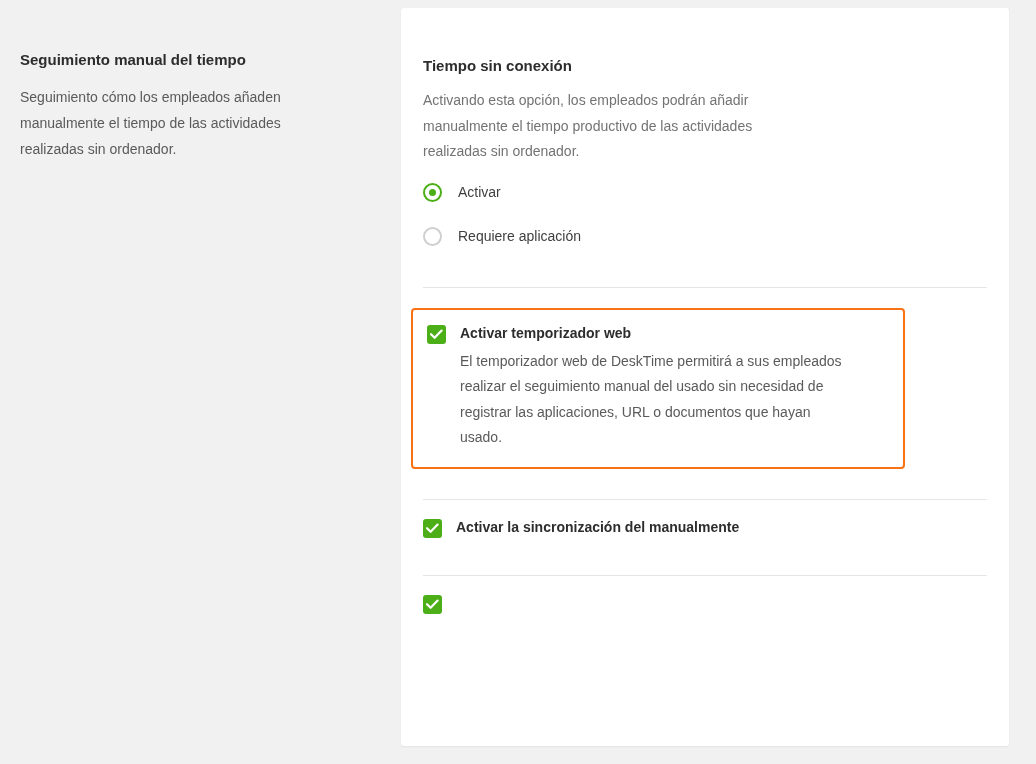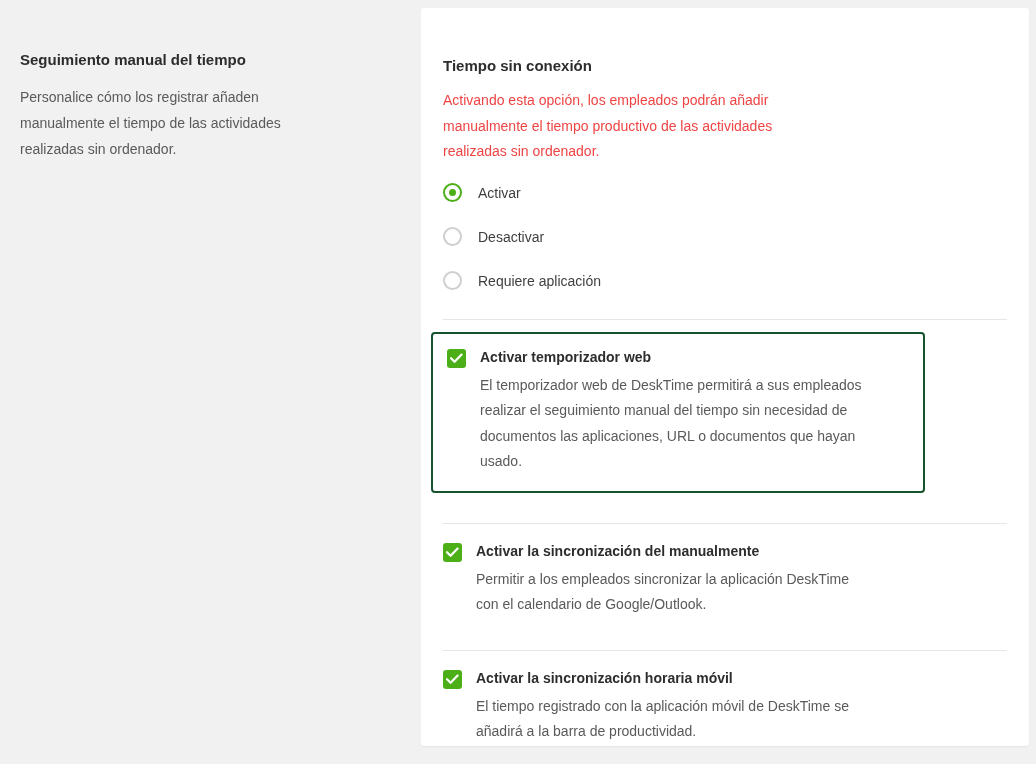--- a/index.html
+++ b/index.html
@@ -42,54 +42,53 @@
     font-size: 14px;
     color: #5a5a5a;
     line-height: 26px;
     margin: 0;
     max-width: 290px;
   }
 
   
   .card {
     position: absolute;
-    left: 421px;
+    left: 401px;
     top: 8px;
     width: 608px;
     height: 738px;
     background: #ffffff;
     border-radius: 3px;
     box-sizing: border-box;
     box-shadow: 0 1px 2px rgba(0,0,0,0.06);
   }
   .card-inner {
     padding: 48px 22px 0 22px;
   }
 
   .section-title {
     font-size: 15px;
     color: #2d2d2d;
     line-height: 20px;
     margin: 0 0 12px 0;
   }
   .section-desc {
     font-size: 14px;
-    color: #ef4444;
+    color: #737373;
     line-height: 25.5px;
-    margin: 0 0 6px 0;
+    margin: 0 0 18px 0;
     max-width: 380px;
   }
 
   
   .radio-list {
     margin: 0 0 6px 0;
   }
   .radio-row {
     display: flex;
-    align-items: center;
     height: 44px;
     cursor: pointer;
   }
   .radio-mark {
     width: 19px;
     height: 19px;
     border-radius: 50%;
     border: 2px solid #cfcfcf;
     box-sizing: border-box;
     background: #ffffff;
@@ -124,24 +123,24 @@
     margin: 16px 0 0 0;
   }
 
   
   .option {
     display: flex;
     align-items: flex-start;
     padding: 18px 0 16px 0;
   }
   .option.highlighted {
-    border: 2px solid #14532d;
+    border: 2px solid #f97316;
     border-radius: 4px;
     padding: 14px 14px 16px 14px;
-    margin: 12px 0 0 -12px;
+    margin: 20px 0 0 -12px;
     width: 462px;
     box-sizing: content-box;
   }
   .checkbox {
     width: 19px;
     height: 19px;
     border-radius: 3px;
     background: #4caf18;
     flex: 0 0 auto;
     margin: 1px 14px 0 0;
@@ -175,87 +174,78 @@
 
   .spacer-sm { height: 14px; }
 </style>
 </head>
 <body>
 
 <div class="page">
 
   <div class="left-col">
     <h2 class="left-title">Seguimiento manual del tiempo</h2>
-    <p class="left-desc">Personalice cómo los registrar añaden manualmente el tiempo de las actividades realizadas sin ordenador.</p>
+    <p class="left-desc">Seguimiento cómo los empleados añaden manualmente el tiempo de las actividades realizadas sin ordenador.</p>
   </div>
 
   <div class="card">
     <div class="card-inner">
 
       <h3 class="section-title">Tiempo sin conexión</h3>
       <p class="section-desc">Activando esta opción, los empleados podrán añadir manualmente el tiempo productivo de las actividades realizadas sin ordenador.</p>
 
       <div class="radio-list">
 
         <div class="radio-row checked">
           <span class="radio-mark"></span>
           <span class="radio-label">Activar</span>
         </div>
 
-        <div class="radio-row">
-          <span class="radio-mark"></span>
-          <span class="radio-label">Desactivar</span>
-        </div>
 
         <div class="radio-row">
           <span class="radio-mark"></span>
           <span class="radio-label">Requiere aplicación</span>
         </div>
 
       </div>
 
       <div class="divider"></div>
 
       <div class="option highlighted">
         <span class="checkbox">
           <svg width="13" height="11" viewBox="0 0 13 11" aria-hidden="true">
             <path d="M1 5.2 L4.6 8.8 L11.6 1.6" fill="none" stroke="#ffffff" stroke-width="2.2" stroke-linecap="round" stroke-linejoin="round"></path>
           </svg>
         </span>
         <div class="option-body">
           <div class="option-title">Activar temporizador web</div>
-          <p class="option-desc">El temporizador web de DeskTime permitirá a sus empleados realizar el seguimiento manual del tiempo sin necesidad de documentos las aplicaciones, URL o documentos que hayan usado.</p>
+          <p class="option-desc">El temporizador web de DeskTime permitirá a sus empleados realizar el seguimiento manual del usado sin necesidad de registrar las aplicaciones, URL o documentos que hayan usado.</p>
         </div>
       </div>
 
       <div class="spacer-sm"></div>
       <div class="divider"></div>
 
       <div class="option">
         <span class="checkbox">
           <svg width="13" height="11" viewBox="0 0 13 11" aria-hidden="true">
             <path d="M1 5.2 L4.6 8.8 L11.6 1.6" fill="none" stroke="#ffffff" stroke-width="2.2" stroke-linecap="round" stroke-linejoin="round"></path>
           </svg>
         </span>
         <div class="option-body">
           <div class="option-title">Activar la sincronización del manualmente</div>
-          <p class="option-desc">Permitir a los empleados sincronizar la aplicación DeskTime con el calendario de Google/Outlook.</p>
         </div>
       </div>
 
       <div class="divider"></div>
 
       <div class="option">
         <span class="checkbox">
           <svg width="13" height="11" viewBox="0 0 13 11" aria-hidden="true">
             <path d="M1 5.2 L4.6 8.8 L11.6 1.6" fill="none" stroke="#ffffff" stroke-width="2.2" stroke-linecap="round" stroke-linejoin="round"></path>
           </svg>
         </span>
-        <div class="option-body">
-          <div class="option-title">Activar la sincronización horaria móvil</div>
-          <p class="option-desc">El tiempo registrado con la aplicación móvil de DeskTime se añadirá a la barra de productividad.</p>
-        </div>
       </div>
 
     </div>
   </div>
 
 </div>
 
 </body></html>

